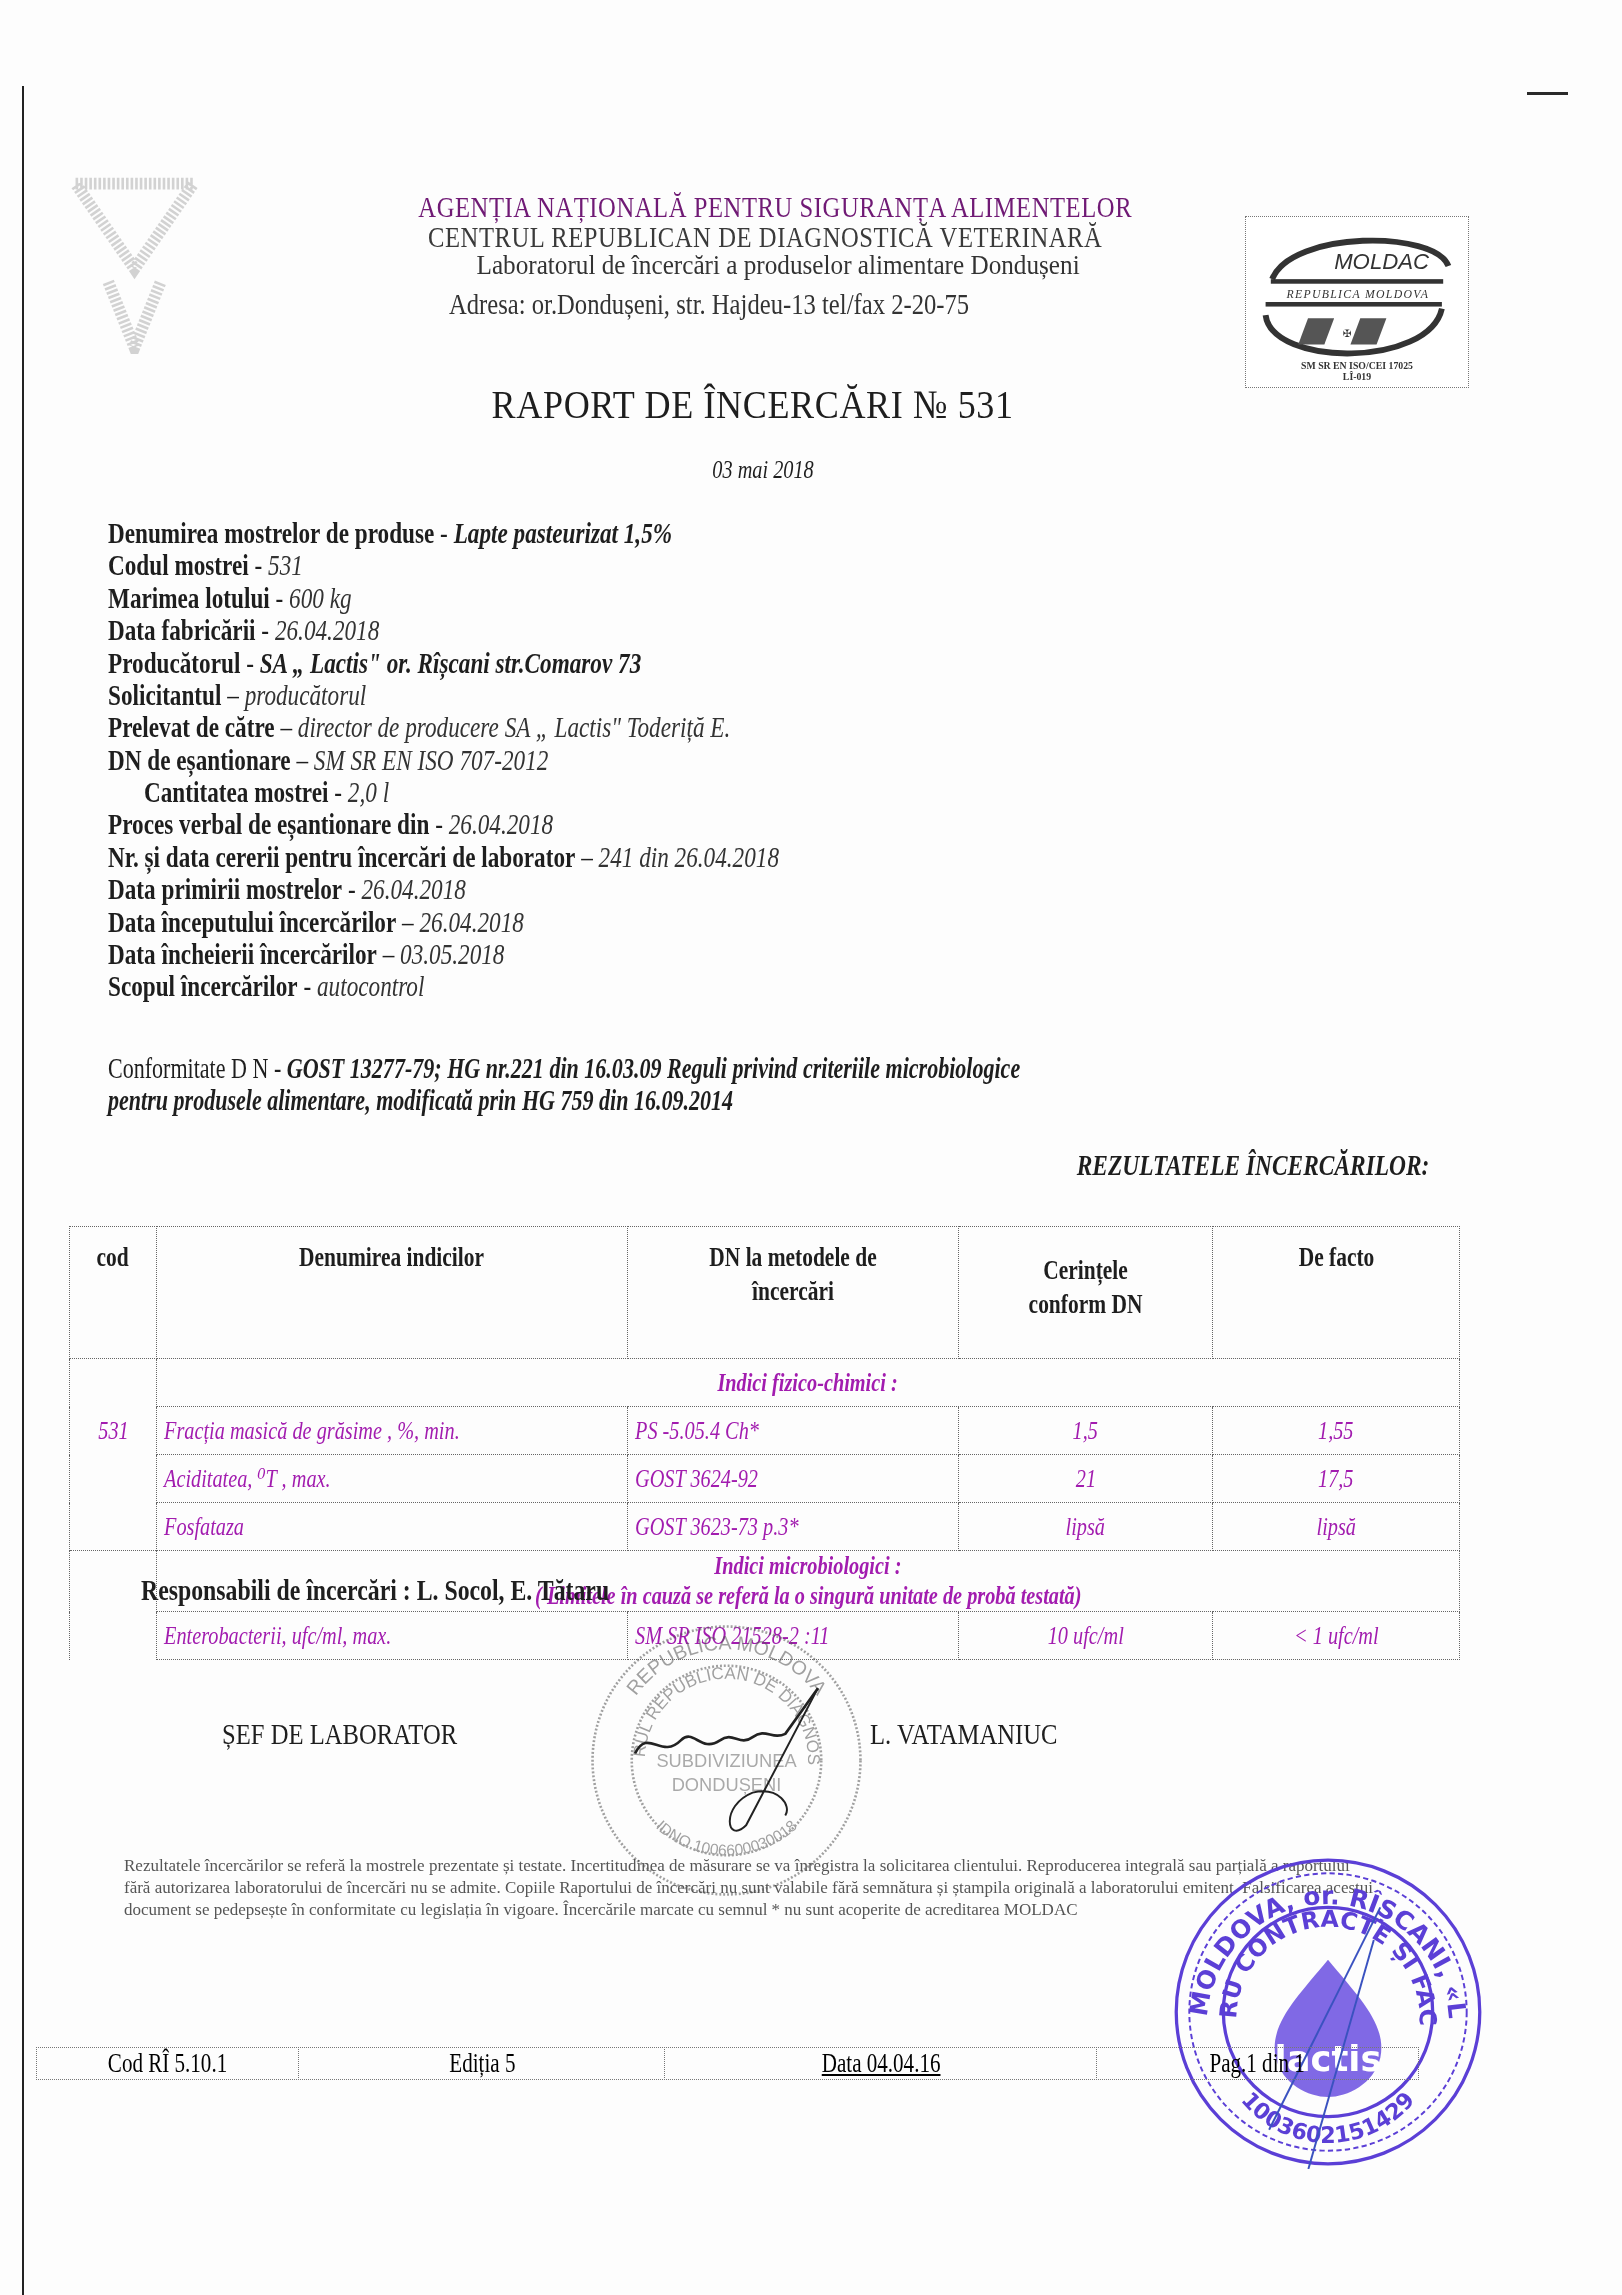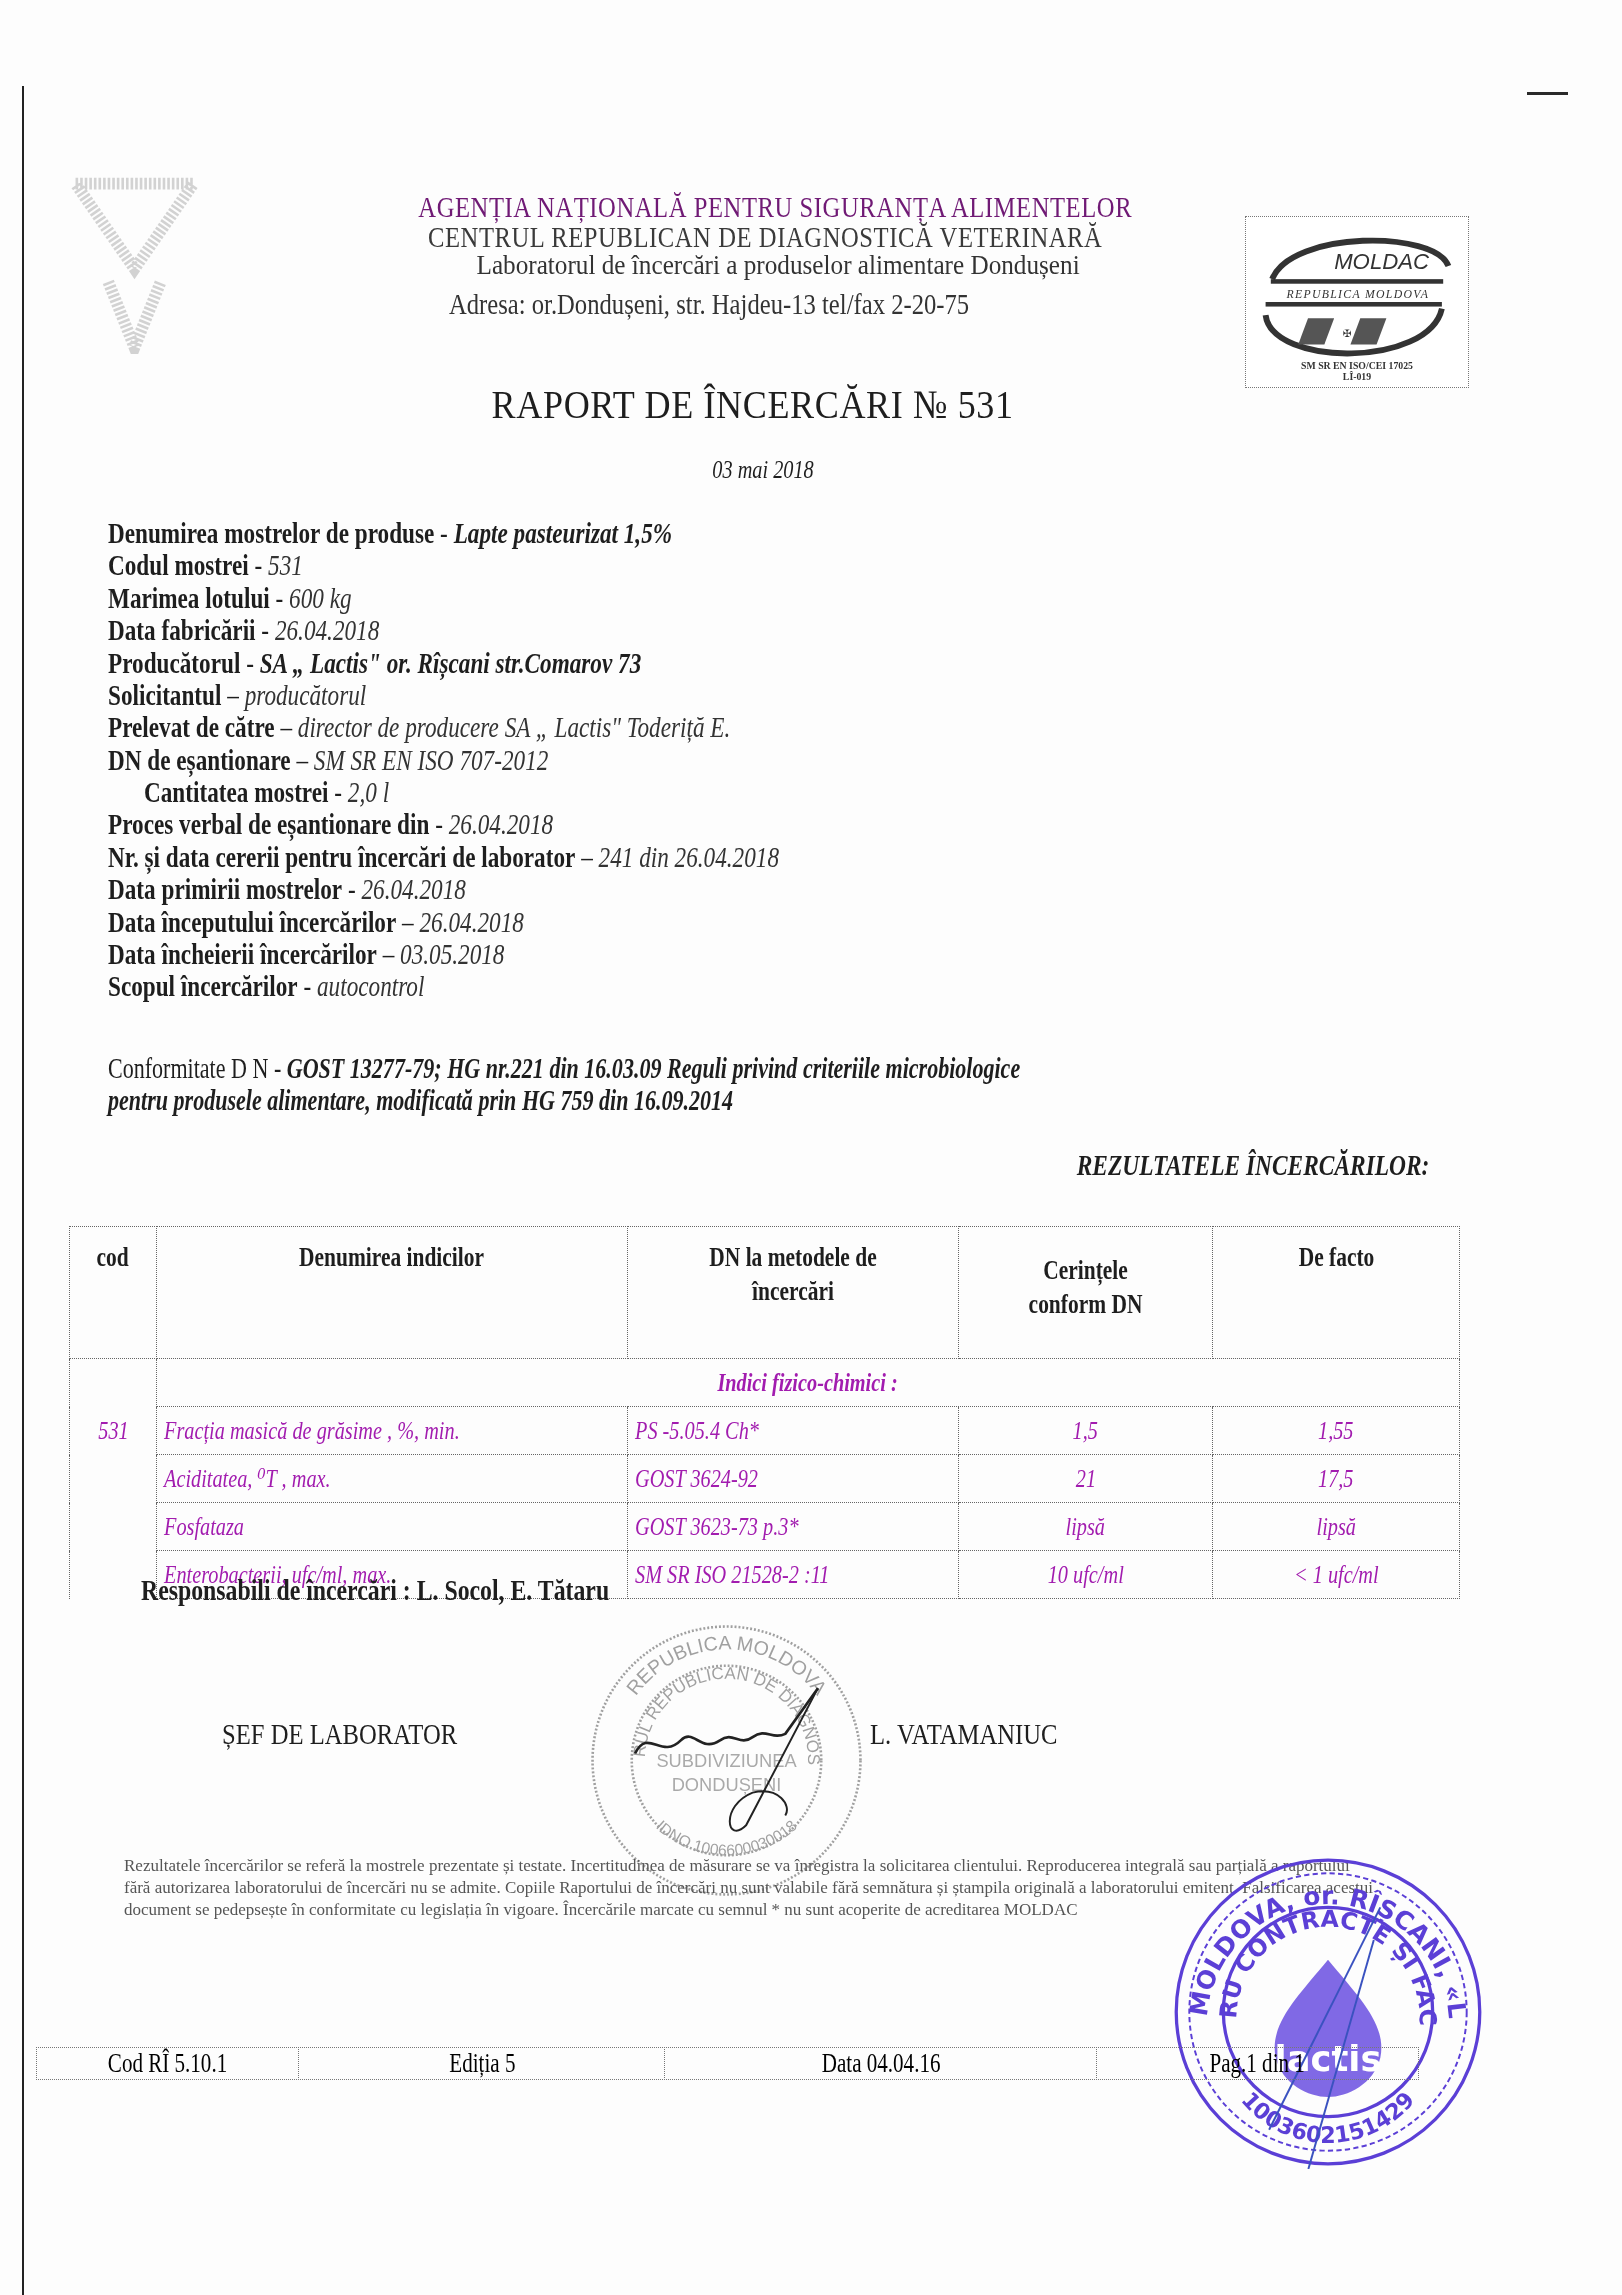--- a/index.html
+++ b/index.html
@@ -155,20 +155,24 @@
           <td class="c"><span class="condc">17,5</span></td>
         </tr>
         <tr>
           <td class="c" style="border-top:none;border-bottom:none"><span class="condc"></span></td>
           <td><span class="cond">Fosfataza</span></td>
           <td><span class="cond">GOST 3623-73 p.3*</span></td>
           <td class="c"><span class="condc">lipsă</span></td>
           <td class="c"><span class="condc">lipsă</span></td>
         </tr>
         <tr>
+          <td style="border-bottom:none"></td>
+          <td colspan="4" class="section"><span class="condc">Indici microbiologici :</span><div class="sec-note"><span class="condc">( Limitele în cauză se referă la o singură unitate de probă testată)</span></div></td>
+        </tr>
+        <tr>
           <td class="c" style="border-top:none;border-bottom:none"><span class="condc"></span></td>
           <td><span class="cond">Enterobacterii, ufc/ml, max.</span></td>
           <td><span class="cond">SM SR ISO 21528-2 :11</span></td>
           <td class="c"><span class="condc">10 ufc/ml</span></td>
           <td class="c"><span class="condc">&lt; 1 ufc/ml</span></td>
         </tr>
       </tbody>
   </table>
 </div>
 
@@ -218,20 +222,20 @@
   <path d="M210 480 L 310 130" stroke="#3a52c0" stroke-width="3" fill="none"></path>
 </svg>
 
 <div id="foot" class="abs">
   <div class="cell" style="left:0;width:262px;">
       <span class="condc">Cod RÎ 5.10.1</span>
     </div>
   <div class="cell" style="left:262px;width:366px;">
       <span class="condc">Ediția 5</span>
     </div>
-  <div class="cell" style="left:628px;width:432px;">
+  <div class="cell" style="left:628px;width:432px;text-decoration:underline;">
       <span class="condc">Data 04.04.16</span>
     </div>
   <div class="cell" style="left:1060px;width:321px;border-right:1.3px dotted #777;">
       <span class="condc">Pag.1 din 1</span>
     </div>
 </div>
 
 
 </body></html>

